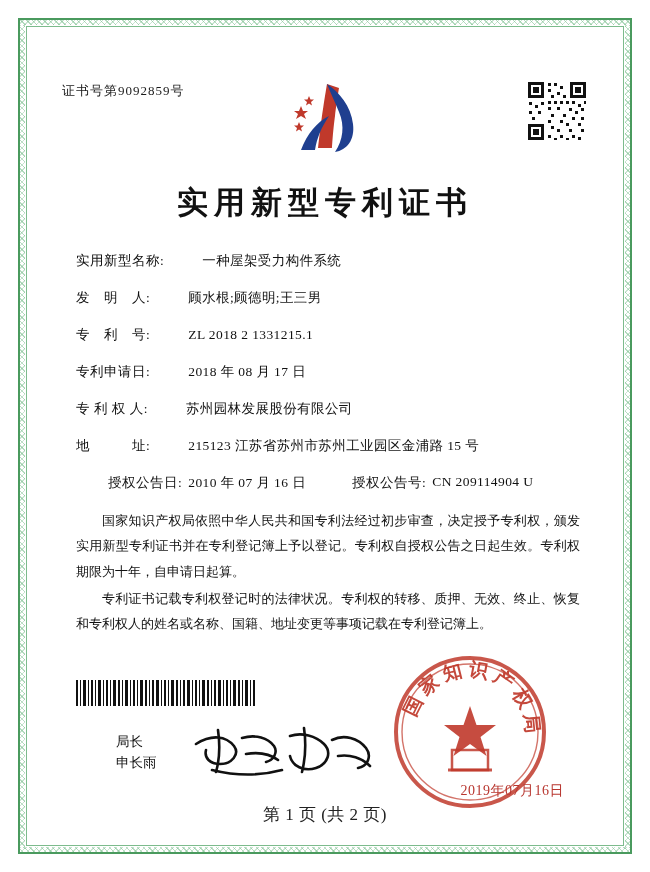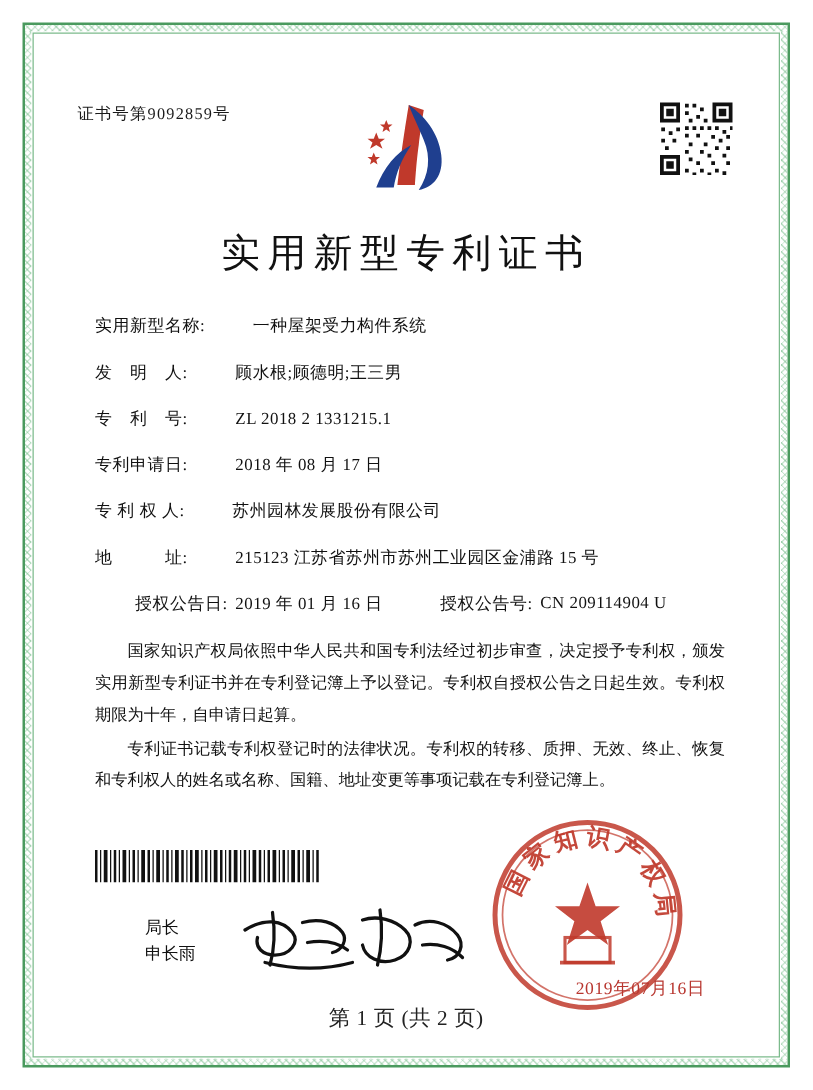--- a/index.html
+++ b/index.html
@@ -93,21 +93,21 @@
     height: 62px;
   }
 
   .title {
     position: absolute;
     left: 0;
     right: 0;
     top: 142px;
     text-align: center;
     font-size: 31px;
-    font-weight: normal;
+    font-weight: bold;
     letter-spacing: 6px;
     color: #111;
   }
 
   .fields {
     position: absolute;
     left: 28px;
     right: 20px;
     top: 212px;
   }
@@ -318,21 +318,21 @@
         <span class="field-label">专 利 权 人:</span>
         <span class="field-value">苏州园林发展股份有限公司</span>
       </div>
       <div class="field-row">
         <span class="field-label">地　　　址:</span>
         <span class="field-value">215123 江苏省苏州市苏州工业园区金浦路 15 号</span>
       </div>
       <div class="field-row split">
         <span class="col-a">
           <span class="field-label">授权公告日:</span>
-          <span class="field-value">2019 年 01 月 16 日</span>
+          <span class="field-value">2010 年 07 月 16 日</span>
         </span>
         <span class="col-b">
           <span class="field-label">授权公告号:</span>
           <span class="field-value">CN 209114904 U</span>
         </span>
       </div>
     </div>
 
     <div class="paragraphs">
       <p>国家知识产权局依照中华人民共和国专利法经过初步审查，决定授予专利权，颁发实用新型专利证书并在专利登记簿上予以登记。专利权自授权公告之日起生效。专利权期限为十年，自申请日起算。</p>

